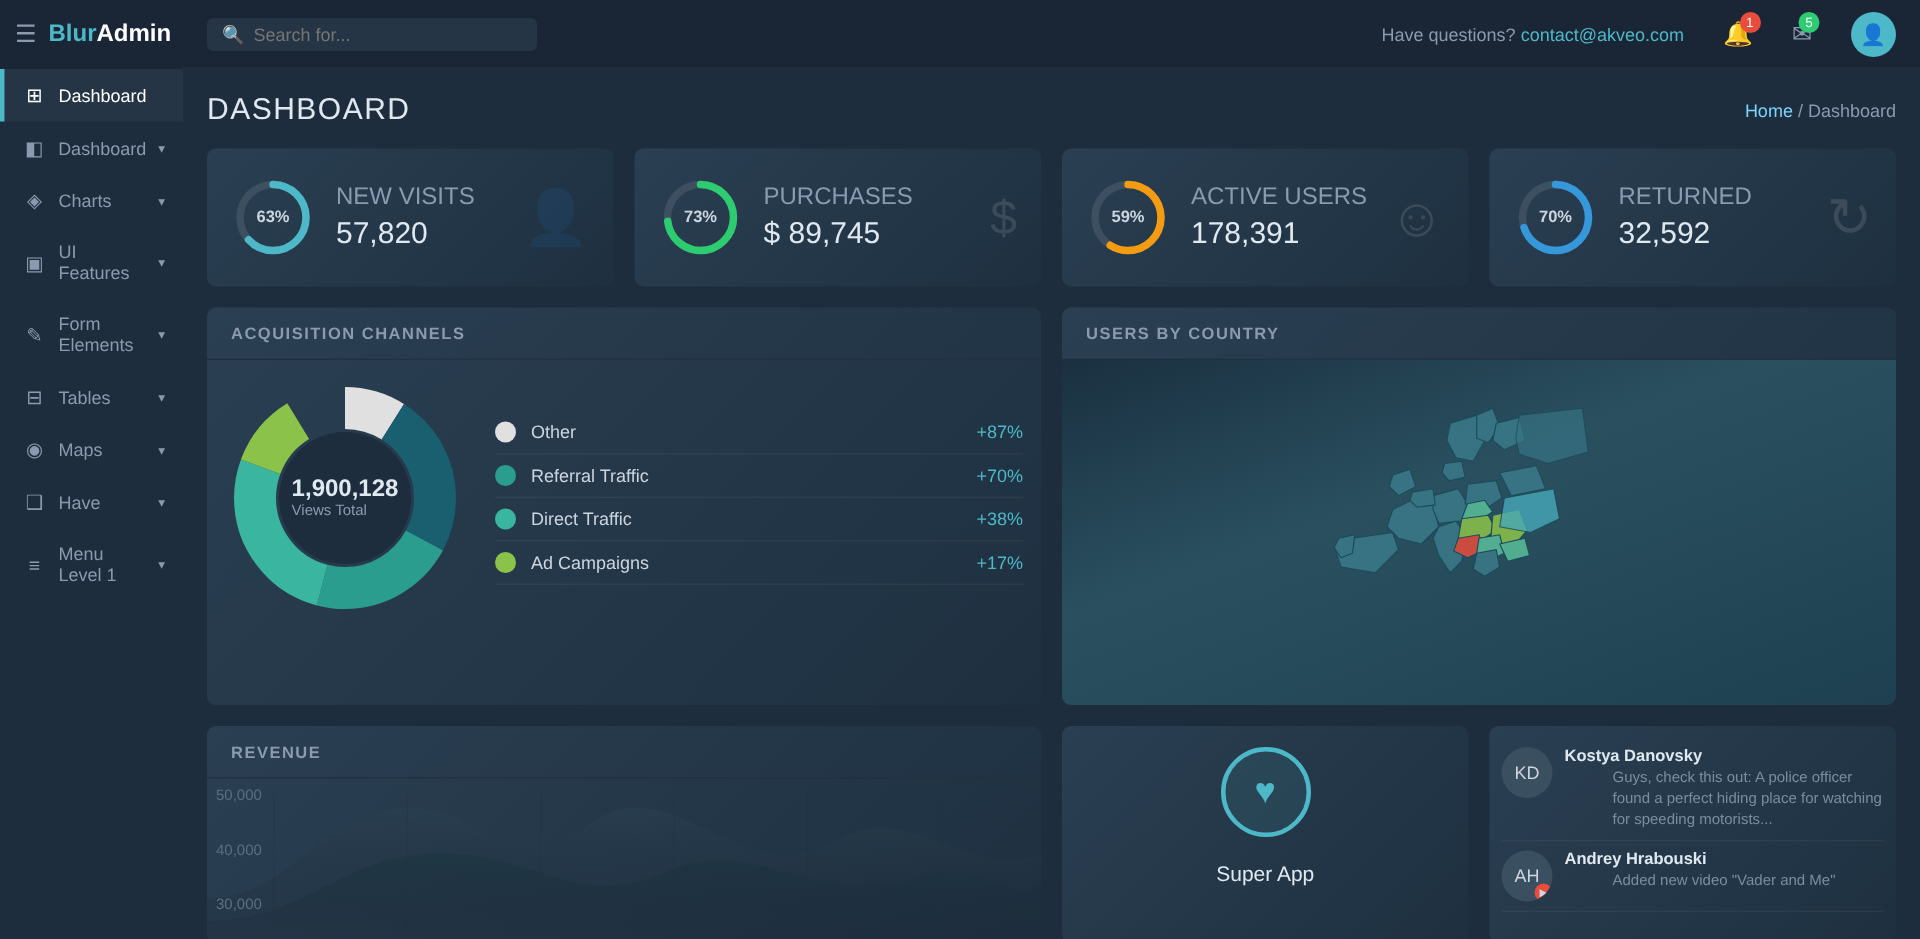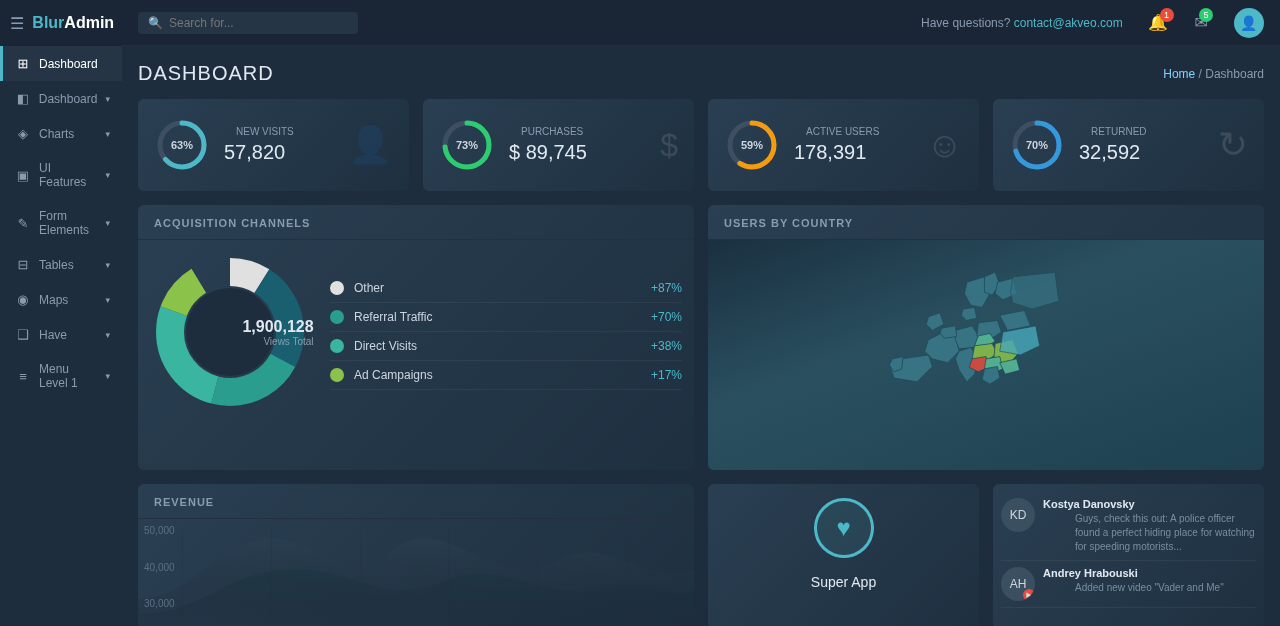--- a/index.html
+++ b/index.html
@@ -164,21 +164,21 @@
     .stat-donut-pct {
       position: absolute;
       top: 50%;
       left: 50%;
       transform: translate(-50%, -50%);
       font-size: 11px;
       color: #cdd5df;
       font-weight: 600;
     }
     .stat-info { flex: 1; }
-    .stat-label { font-size: 10px; color: #8a9bb0; margin-bottom: 4px; text-transform: uppercase; margin-left: 12px; }
+    .stat-label { font-size: 16px; color: #8a9bb0; margin-bottom: 4px; text-transform: uppercase; }
     .stat-value { font-size: 20px; font-weight: 300; color: #e0e8f0; }
     .stat-icon {
       font-size: 36px;
       color: rgba(255,255,255,0.12);
     }
 
     
     #bottom-panels {
       display: grid;
       grid-template-columns: 1fr 1fr;
@@ -207,22 +207,21 @@
       display: flex;
       align-items: center;
       gap: 20px;
     }
     #donut-chart { position: relative; width: 160px; height: 160px; flex-shrink: 0; }
     #donut-center {
       position: absolute;
       top: 50%;
       left: 50%;
       transform: translate(-50%, -50%);
-      text-align: right;
-      margin-left: 48px;
+      text-align: left;
     }
     #donut-center-value { font-size: 16px; font-weight: 600; color: #e0e8f0; }
     #donut-center-label { font-size: 10px; color: #8a9bb0; }
 
     #channel-list { flex: 1; }
     .channel-item {
       display: flex;
       align-items: flex-start;
       padding: 7px 0;
       border-bottom: 1px solid rgba(255,255,255,0.05);
@@ -530,21 +529,21 @@
               <span class="channel-name">Other</span>
               <span class="channel-pct">+87%</span>
             </div>
             <div class="channel-item">
               <div class="channel-dot" style="background:#2a9d8f"></div>
               <span class="channel-name">Referral Traffic</span>
               <span class="channel-pct">+70%</span>
             </div>
             <div class="channel-item">
               <div class="channel-dot" style="background:#3ab5a0"></div>
-              <span class="channel-name">Direct Visits</span>
+              <span class="channel-name">Direct Traffic</span>
               <span class="channel-pct">+38%</span>
             </div>
             <div class="channel-item">
               <div class="channel-dot" style="background:#8bc34a"></div>
               <span class="channel-name">Ad Campaigns</span>
               <span class="channel-pct">+17%</span>
             </div>
           </div>
         </div>
       </div>

